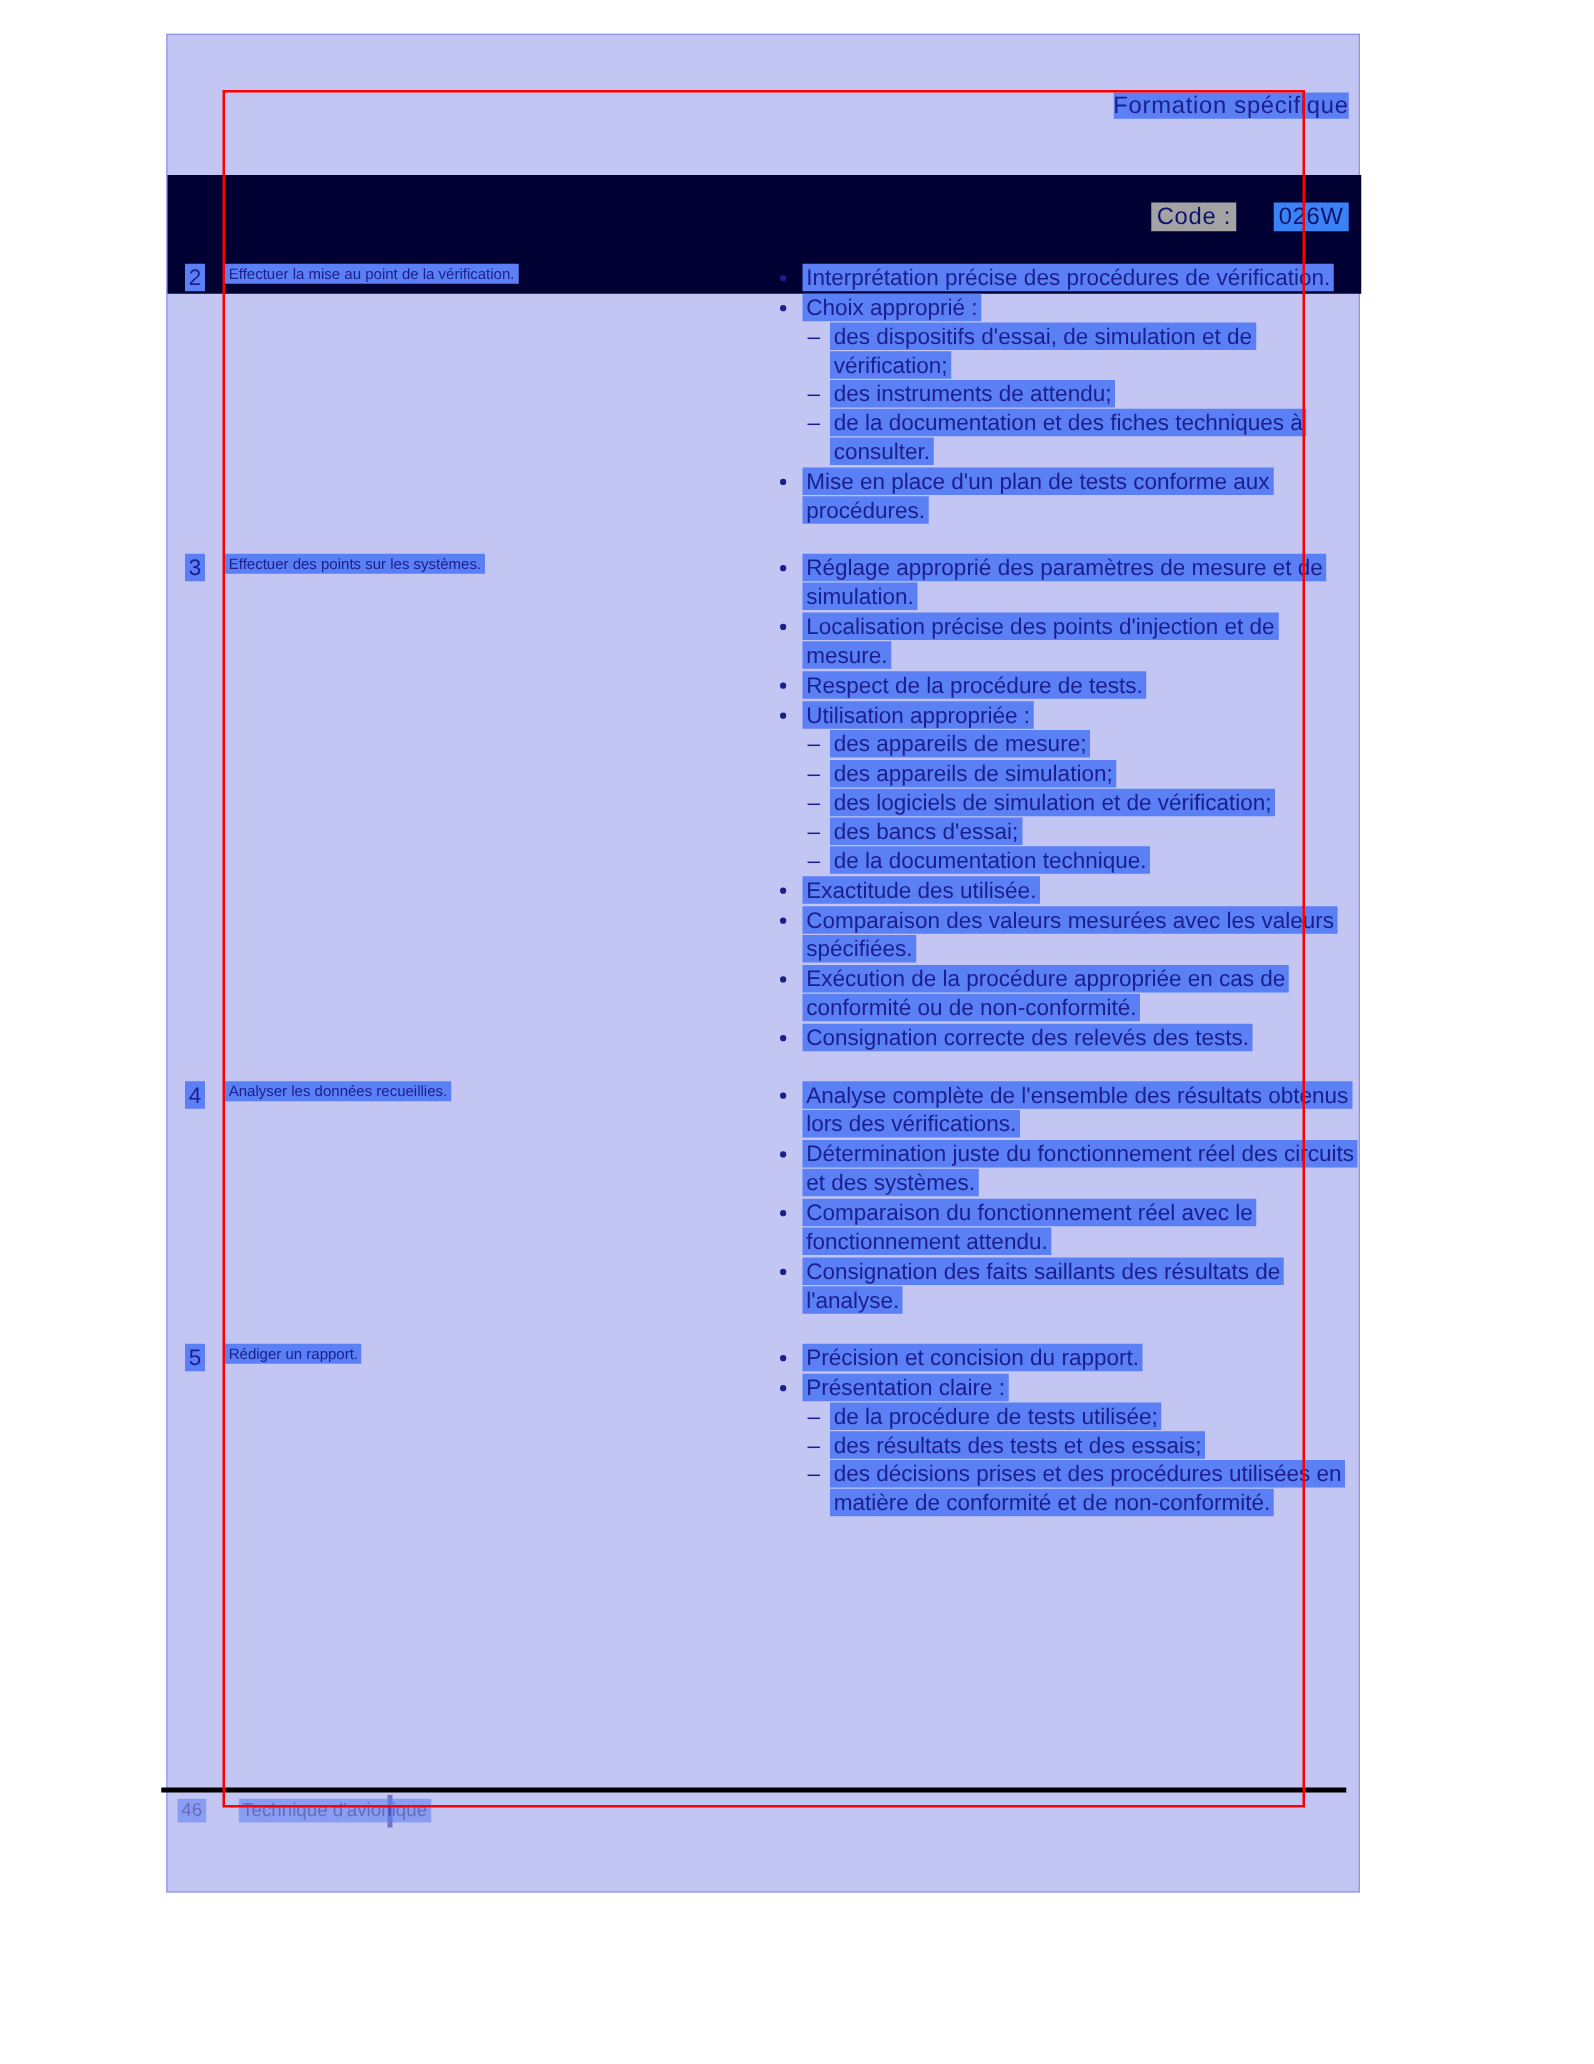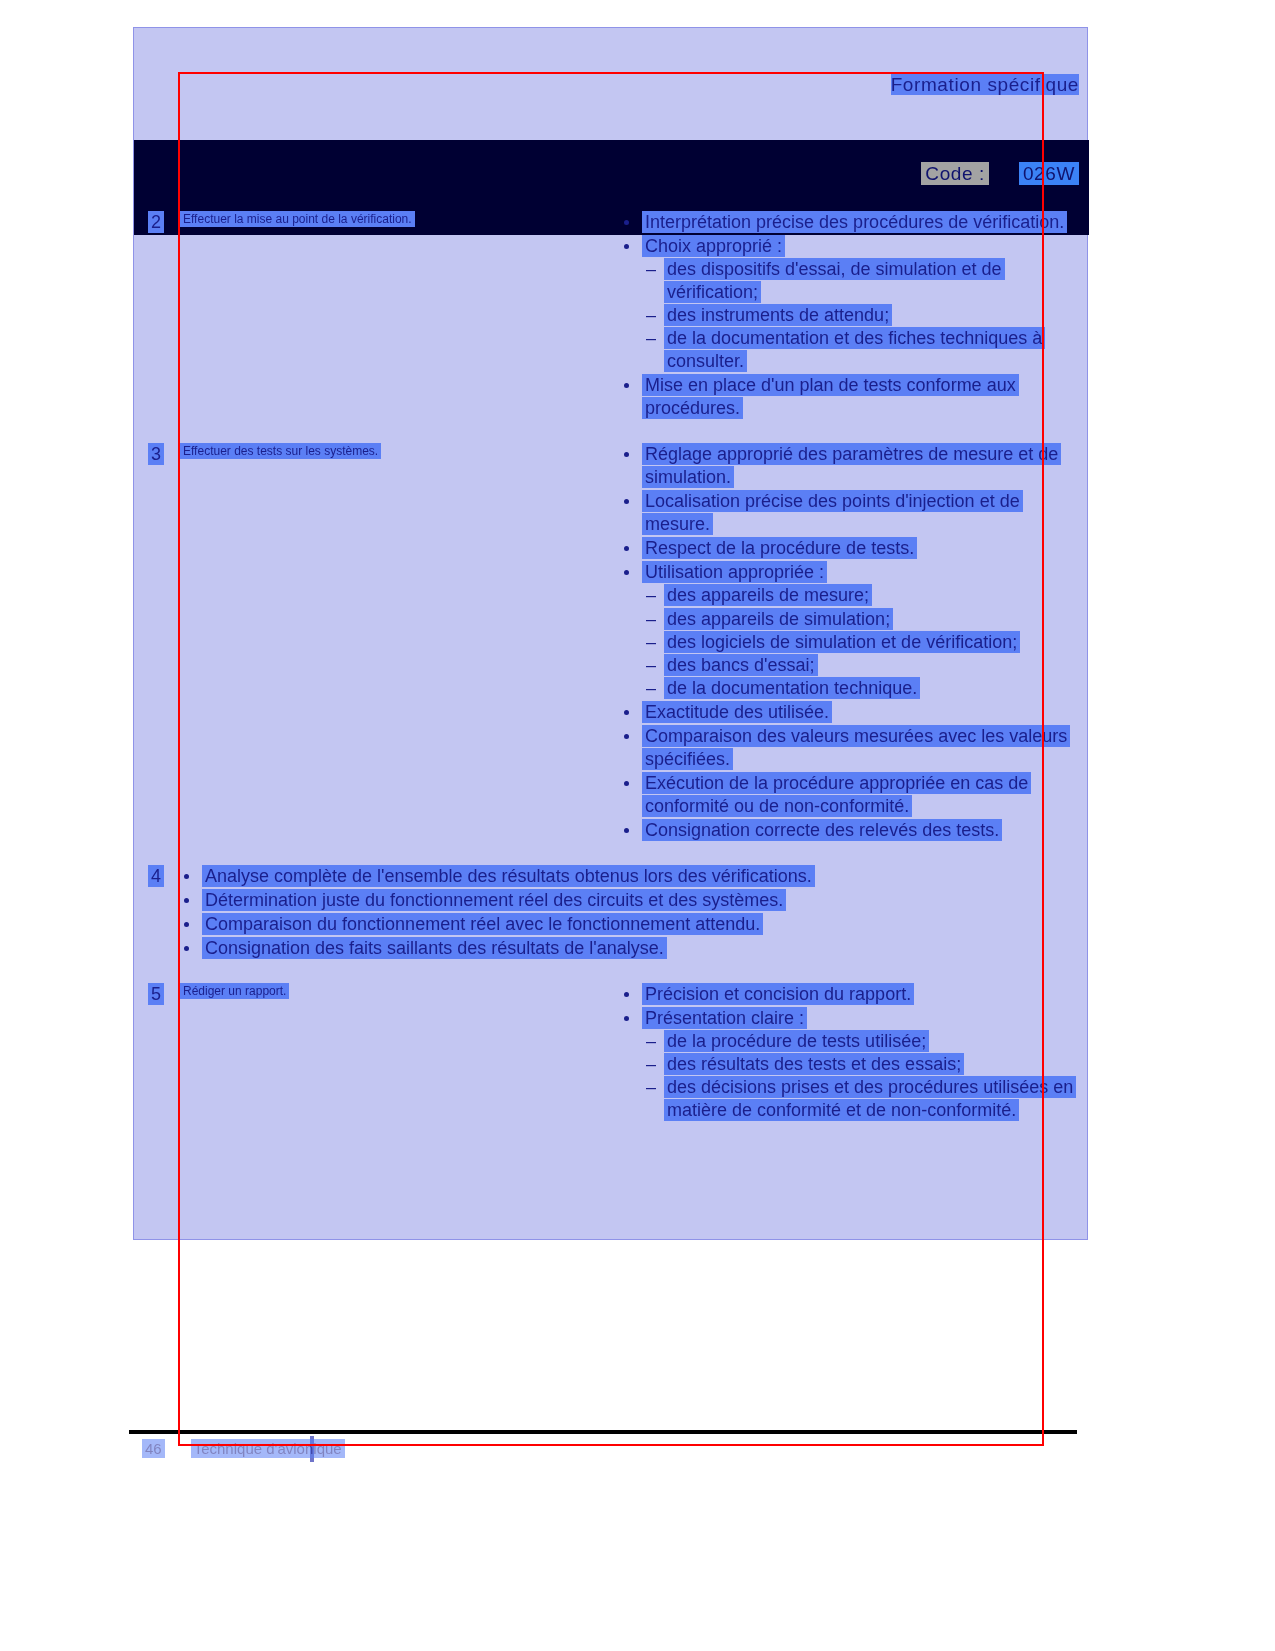--- a/index.html
+++ b/index.html
@@ -13,21 +13,21 @@
     position: relative;
     font-family: "Liberation Sans", sans-serif;
   }
 
   
   #page {
     position: absolute;
     left: 133px;
     top: 27px;
     width: 955px;
-    height: 1213px;
+    height: 1487px;
     background: #c3c6f2;
     box-sizing: border-box;
     border: 1px solid #8f93e8;
   }
 
   
   #crop-rect {
     position: absolute;
     left: 178px;
     top: 72px;
@@ -209,21 +209,21 @@
                 <li><span class="hl">des dispositifs d'essai, de simulation et de vérification;</span></li>
                 <li><span class="hl">des instruments de attendu;</span></li>
                 <li><span class="hl">de la documentation et des fiches techniques à consulter.</span></li>
               </ul></li>
             <li><span class="hl">Mise en place d'un plan de tests conforme aux procédures.</span></li>
           </ul>
         </div>
       </div>
       <div class="row">
         <div class="col-num"><span class="hl">3</span></div>
-        <div class="col-task"><span class="hl">Effectuer des tests sur les systèmes.</span></div>
+        <div class="col-task"><span class="hl">Effectuer des points sur les systèmes.</span></div>
         <div class="col-crit">
           <ul class="crit">
             <li><span class="hl">Réglage approprié des paramètres de mesure et de simulation.</span></li>
             <li><span class="hl">Localisation précise des points d'injection et de mesure.</span></li>
             <li><span class="hl">Respect de la procédure de tests.</span></li>
             <li><span class="hl">Utilisation appropriée :</span><ul class="sub">
                 <li><span class="hl">des appareils de mesure;</span></li>
                 <li><span class="hl">des appareils de simulation;</span></li>
                 <li><span class="hl">des logiciels de simulation et de vérification;</span></li>
                 <li><span class="hl">des bancs d'essai;</span></li>
@@ -231,20 +231,21 @@
               </ul></li>
             <li><span class="hl">Exactitude des utilisée.</span></li>
             <li><span class="hl">Comparaison des valeurs mesurées avec les valeurs spécifiées.</span></li>
             <li><span class="hl">Exécution de la procédure appropriée en cas de conformité ou de non-conformité.</span></li>
             <li><span class="hl">Consignation correcte des relevés des tests.</span></li>
           </ul>
         </div>
       </div>
       <div class="row">
         <div class="col-num"><span class="hl">4</span></div>
+        <div class="col-task"><span class="hl">Analyser les données recueillies.</span></div>
         <div class="col-crit">
           <ul class="crit">
             <li><span class="hl">Analyse complète de l'ensemble des résultats obtenus lors des vérifications.</span></li>
             <li><span class="hl">Détermination juste du fonctionnement réel des circuits et des systèmes.</span></li>
             <li><span class="hl">Comparaison du fonctionnement réel avec le fonctionnement attendu.</span></li>
             <li><span class="hl">Consignation des faits saillants des résultats de l'analyse.</span></li>
           </ul>
         </div>
       </div>
       <div class="row">

